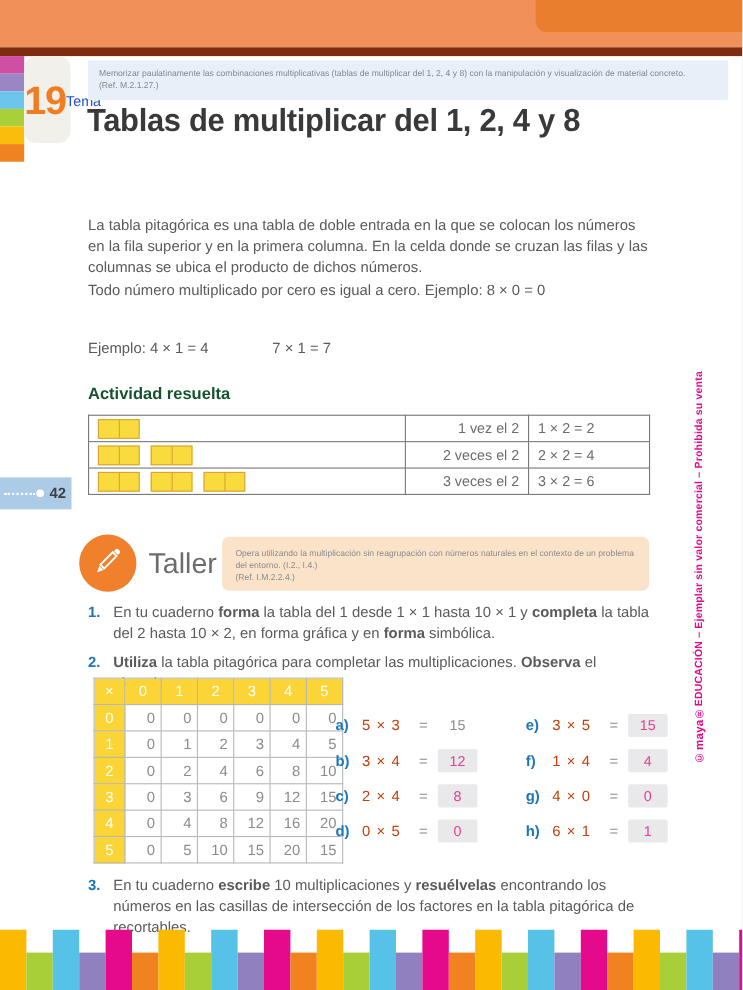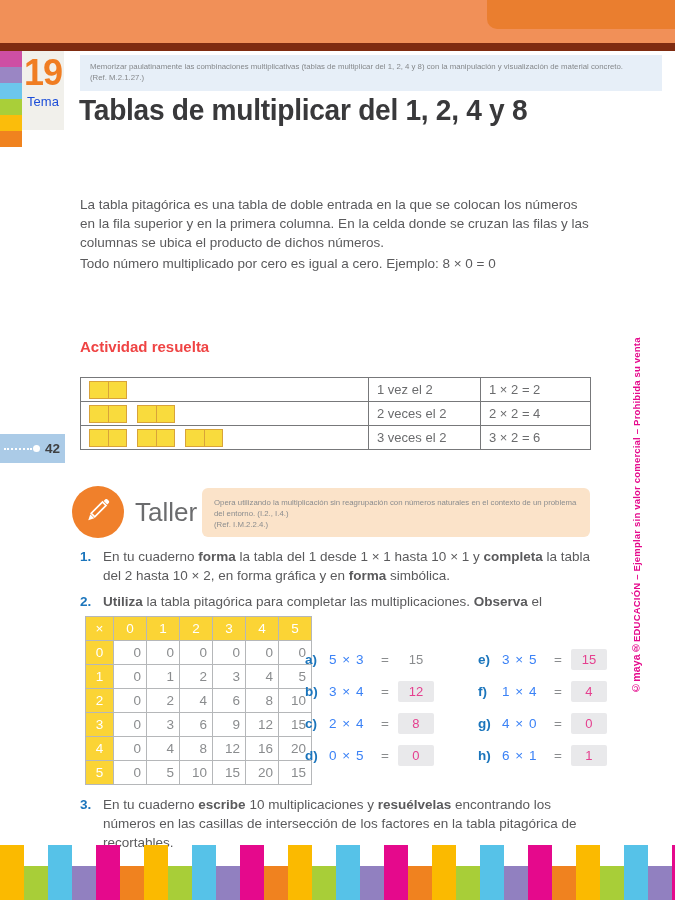--- a/index.html
+++ b/index.html
@@ -8,41 +8,41 @@
 
   
   .topbar{position:absolute;left:0;top:0;width:675px;height:43px;background:#F19058;}
   .topbar-dark{position:absolute;right:0;top:0;width:188px;height:29px;background:#EA7E2F;border-bottom-left-radius:10px;}
   .maroon{position:absolute;left:0;top:43px;width:675px;height:8px;background:#7F2B10;}
 
   
   .sidebar-squares{position:absolute;left:0;top:51px;width:22px;}
   .sq{width:22px;height:16px;}
   .tema-box{position:absolute;left:22px;top:51px;width:42px;height:79px;background:#F1F0EB;
-            display:flex;flex-direction:column;align-items:center;justify-content:flex-start;}
+            display:flex;flex-direction:row;align-items:center;justify-content:flex-start;border-radius:11px;}
   .tema-num{font-size:36px;font-weight:700;color:#F07D22;line-height:40px;margin-top:2px;letter-spacing:-1px;}
   .tema-label{font-size:13px;color:#1d4ed8;margin-top:1px;}
 
   
   .standard-box{position:absolute;left:80px;top:55px;width:582px;height:36px;background:#E7EFF8;
                 box-sizing:border-box;padding:6px 10px;font-size:7.8px;line-height:11px;color:#85888B;}
 
   .title{position:absolute;left:79px;top:94px;margin:0;font-size:29px;font-weight:700;color:#39393B;
          letter-spacing:-0.3px;transform:scaleX(0.97);transform-origin:left;white-space:nowrap;}
 
   .para{position:absolute;left:80px;width:512px;margin:0;font-size:13.5px;line-height:19px;color:#5A5A5C;}
   .b{font-weight:700;}
 
-  .activity-heading{position:absolute;left:80px;top:338px;margin:0;font-size:15px;font-weight:700;color:#ef4444;}
+  .activity-heading{position:absolute;left:80px;top:350px;margin:0;font-size:15px;font-weight:700;color:#14532d;}
 
   
   .act{position:absolute;left:80px;top:377px;border-collapse:collapse;table-layout:fixed;}
   .act td{border:1px solid #77787A;height:24px;font-size:13px;color:#6B6C6E;padding:0 8px;box-sizing:border-box;}
   .act td.dom-cell{width:288px;padding:0 0 0 8px;}
-  .act td.lbl{width:112px;}
+  .act td.lbl{width:112px;text-align:right;}
   .act td.eqn{width:110px;}
   .dom-wrap{display:flex;gap:10px;align-items:center;}
   .domino{width:36px;height:16px;background:#F9DB3D;border:1px solid #D8A33A;position:relative;}
   .domino::after{content:"";position:absolute;left:50%;top:0;bottom:0;width:1px;background:#D8A33A;}
 
   
   .pagebar{position:absolute;left:0;top:434px;width:65px;height:29px;background:#ABCBE7;}
   .dotline{position:absolute;left:4px;top:14px;width:28px;border-top:2px dotted #fff;}
   .dot{position:absolute;left:33px;top:11px;width:7px;height:7px;border-radius:50%;background:#fff;}
   .pagenum{position:absolute;left:45px;top:7px;font-size:13.5px;font-weight:600;color:#3F4042;}
@@ -62,21 +62,21 @@
   
   .pyt{position:absolute;left:85px;top:616px;border-collapse:collapse;}
   .pyt td{width:27px;height:23px;border:1px solid #B5B7B9;font-size:13.5px;color:#8A8C8E;
           text-align:right;padding:0 5px 0 0;box-sizing:content-box;}
   .pyt td.hd{background:#FBD435;color:#fff;text-align:center;padding:0;}
 
   
   .mul-col{position:absolute;top:648px;}
   .mul-row{display:flex;align-items:center;height:22px;margin-bottom:10px;}
   .mul-letter{font-weight:700;color:#1B75BC;font-size:13.5px;width:24px;}
-  .mul-expr{color:#3b82f6;font-size:13.5px;width:50px;letter-spacing:1px;}
+  .mul-expr{color:#c2410c;font-size:13.5px;width:50px;letter-spacing:1px;}
   .mul-eq{color:#8A8C8E;font-size:13.5px;margin:0 9px 0 2px;}
   .mul-ans{font-size:13px;width:36px;height:21px;line-height:21px;text-align:center;display:inline-block;}
   .mul-ans.box{background:#E9E9EB;color:#E5408F;border-radius:2px;}
   .mul-ans.example{color:#8A8C8E;}
 
   
   .footer{position:absolute;left:0;top:845px;width:675px;height:55px;overflow:hidden;}
   .bar{position:absolute;width:24px;top:21px;height:34px;}
   .bar.tall{top:0;height:55px;}
 
@@ -111,20 +111,21 @@
 
   <div class="standard-box">
     <div>Memorizar paulatinamente las combinaciones multiplicativas (tablas de multiplicar del 1, 2, 4 y 8) con la manipulación y visualización de material concreto.</div>
     <div>(Ref. M.2.1.27.)</div>
   </div>
 
   <h1 class="title">Tablas de multiplicar del 1, 2, 4 y 8</h1>
 
   <p class="para" style="top:195px">La tabla pitagórica es una tabla de doble entrada en la que se colocan los números en la fila superior y en la primera columna. En la celda donde se cruzan las filas y las columnas se ubica el producto de dichos números.</p>
   <p class="para" style="top:254px">Todo número multiplicado por cero es igual a cero. Ejemplo: 8 × 0 = 0</p>
+  <p class="para" style="top:307px"><span>Ejemplo: 4 × 1 = 4</span><span style="margin-left: 58px;">7 × 1 = 7</span></p>
 
   <h2 class="activity-heading">Actividad resuelta</h2>
 
   <table class="act">
     <tbody>
         <tr>
           <td class="dom-cell">
             <div class="dom-wrap">
               <div class="domino"></div>
             </div>

